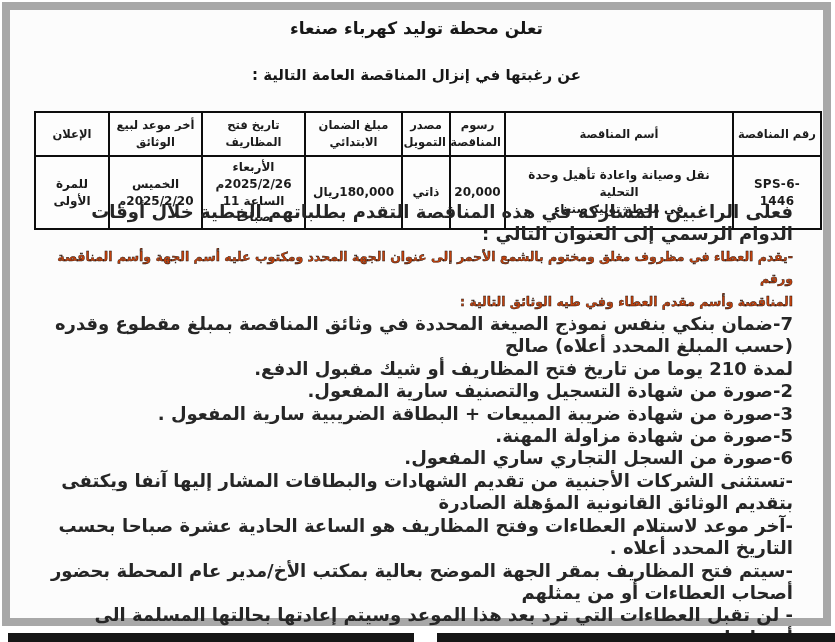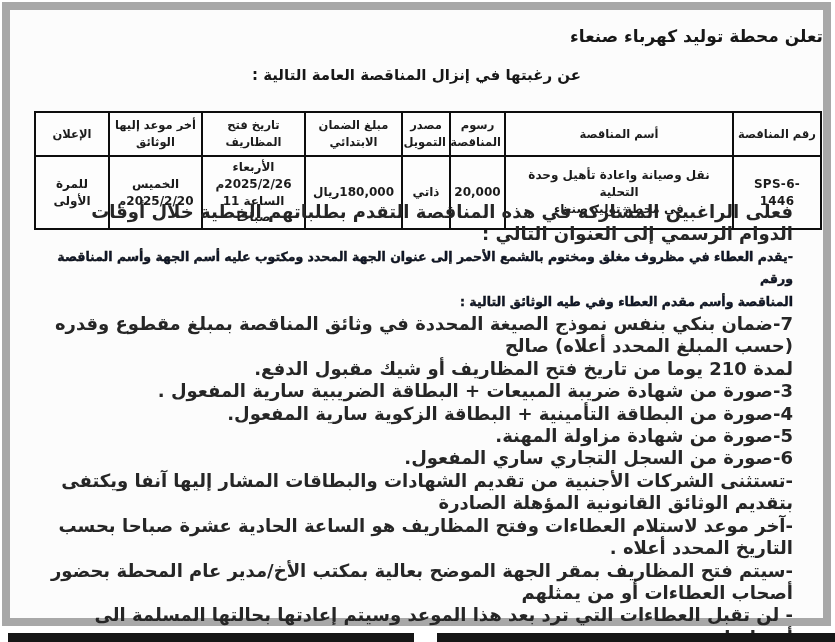--- a/index.html
+++ b/index.html
@@ -10,22 +10,22 @@
     position:relative;
     overflow:hidden;
     color:#1e1e1e;
   }
   .page { position:absolute; inset:0; width:835px; height:642px; }
   .frame {
     position:absolute; left:2px; top:2px; width:829px; height:624px;
     border:8px solid #a8a8a8; background:#fcfcfc;
   }
   .title {
-    position:absolute; top:16px; left:0; right:0;
-    font-size:17px; font-weight:bold; color:#171717;
+    position:absolute; top:8px; left:0; right:0;
+    text-align:center; font-size:17px; font-weight:bold; color:#171717;
     direction:rtl;
   }
   .subtitle {
     position:absolute; top:56px; left:0; right:0;
     text-align:center; font-size:15px; font-weight:bold; color:#171717;
     direction:rtl;
   }
   table.tender {
     position:absolute; top:101px; left:24px; width:786px;
     border-collapse:collapse; direction:rtl; table-layout:fixed;
@@ -42,21 +42,21 @@
   table.tender td { height:48px; font-size:12px; line-height:1.4; }
   td.latin { font-size:12.5px; letter-spacing:0.3px; }
   .body-text {
     position:absolute; top:191px; left:26px; right:30px;
     direction:rtl; text-align:right;
   }
   .body-text p {
     font-size:18px; line-height:22.4px; font-weight:bold; color:#262626;
   }
   .body-text p.heavy {
-    font-size:12.5px; font-weight:800; color:#0f172a;
+    font-size:12.5px; font-weight:800; color:#c2410c;
     -webkit-text-stroke:0.4px #0f0f0f;
   }
   .body-text p.center { text-align:right; }
   .bar { position:absolute; bottom:0; height:9px; background:#161616; }
   .bar-left  { left:8px;  width:406px; }
   .bar-right { left:437px; width:398px; }
 </style>
 </head>
 <body>
 
@@ -78,21 +78,21 @@
           <col style="width:74px">
       </colgroup>
       <thead>
         <tr>
           <th>رقم المناقصة</th>
           <th>أسم المناقصة</th>
           <th>رسوم المناقصة</th>
           <th>مصدر التمويل</th>
           <th>مبلغ الضمان الابتدائي</th>
           <th>تاريخ فتح المظاريف</th>
-          <th>أخر موعد إليها الوثائق</th>
+          <th>أخر موعد لبيع الوثائق</th>
           <th>الإعلان</th>
         </tr>
       </thead>
       <tbody>
         <tr>
           <td class="latin">SPS-6-1446</td>
           <td>نقل وصيانة واعادة تأهيل وحدة التحلية
 في محطة توليد صنعاء</td>
           <td>20,000</td>
           <td>ذاتي</td>
@@ -106,22 +106,22 @@
         </tr>
       </tbody>
     </table>
 
     <div class="body-text">
       <p>فعلى الراغبين المشاركة في هذه المناقصة التقدم بطلباتهم الخطية خلال أوقات الدوام الرسمي إلى العنوان التالي :</p>
       <p class="heavy">-يقدم العطاء في مظروف مغلق ومختوم بالشمع الأحمر إلى عنوان الجهة المحدد ومكتوب عليه أسم الجهة وأسم المناقصة ورقم</p>
       <p class="heavy">المناقصة وأسم مقدم العطاء وفي طيه الوثائق التالية :</p>
       <p>7-ضمان بنكي بنفس نموذج الصيغة المحددة في وثائق المناقصة بمبلغ مقطوع وقدره (حسب المبلغ المحدد أعلاه) صالح</p>
       <p>لمدة 210 يوما من تاريخ فتح المظاريف أو شيك مقبول الدفع.</p>
+      <p>2-صورة من شهادة التسجيل والتصنيف سارية المفعول.</p>
       <p>3-صورة من شهادة ضريبة المبيعات + البطاقة الضريبية سارية المفعول .</p>
-      <p>4-صورة من البطاقة التأمينية + البطاقة الزكوية سارية المفعول.</p>
       <p>5-صورة من شهادة مزاولة المهنة.</p>
       <p>6-صورة من السجل التجاري ساري المفعول.</p>
       <p>-تستثنى الشركات الأجنبية من تقديم الشهادات والبطاقات المشار إليها آنفا ويكتفى بتقديم الوثائق القانونية المؤهلة الصادرة</p>
       <p>-آخر موعد لاستلام العطاءات وفتح المظاريف هو الساعة الحادية عشرة صباحا بحسب التاريخ المحدد أعلاه .</p>
       <p>-سيتم فتح المظاريف بمقر الجهة الموضح بعالية بمكتب الأخ/مدير عام المحطة بحضور أصحاب العطاءات أو من يمثلهم</p>
       <p>- لن تقبل العطاءات التي ترد بعد هذا الموعد وسيتم إعادتها بحالتها المسلمة الى أصحابها.</p>
       <p class="center">بتفويض رسمي موقع ومختوم.</p>
       <p class="heavy">- يمكن للراغبين المشاركة في هذه المناقصات الإطلاع على وثائق المناقصات قبل شرائها وذلك خلال الدوام الرسمي للفترة المسموح بها</p>
 
     </div>

